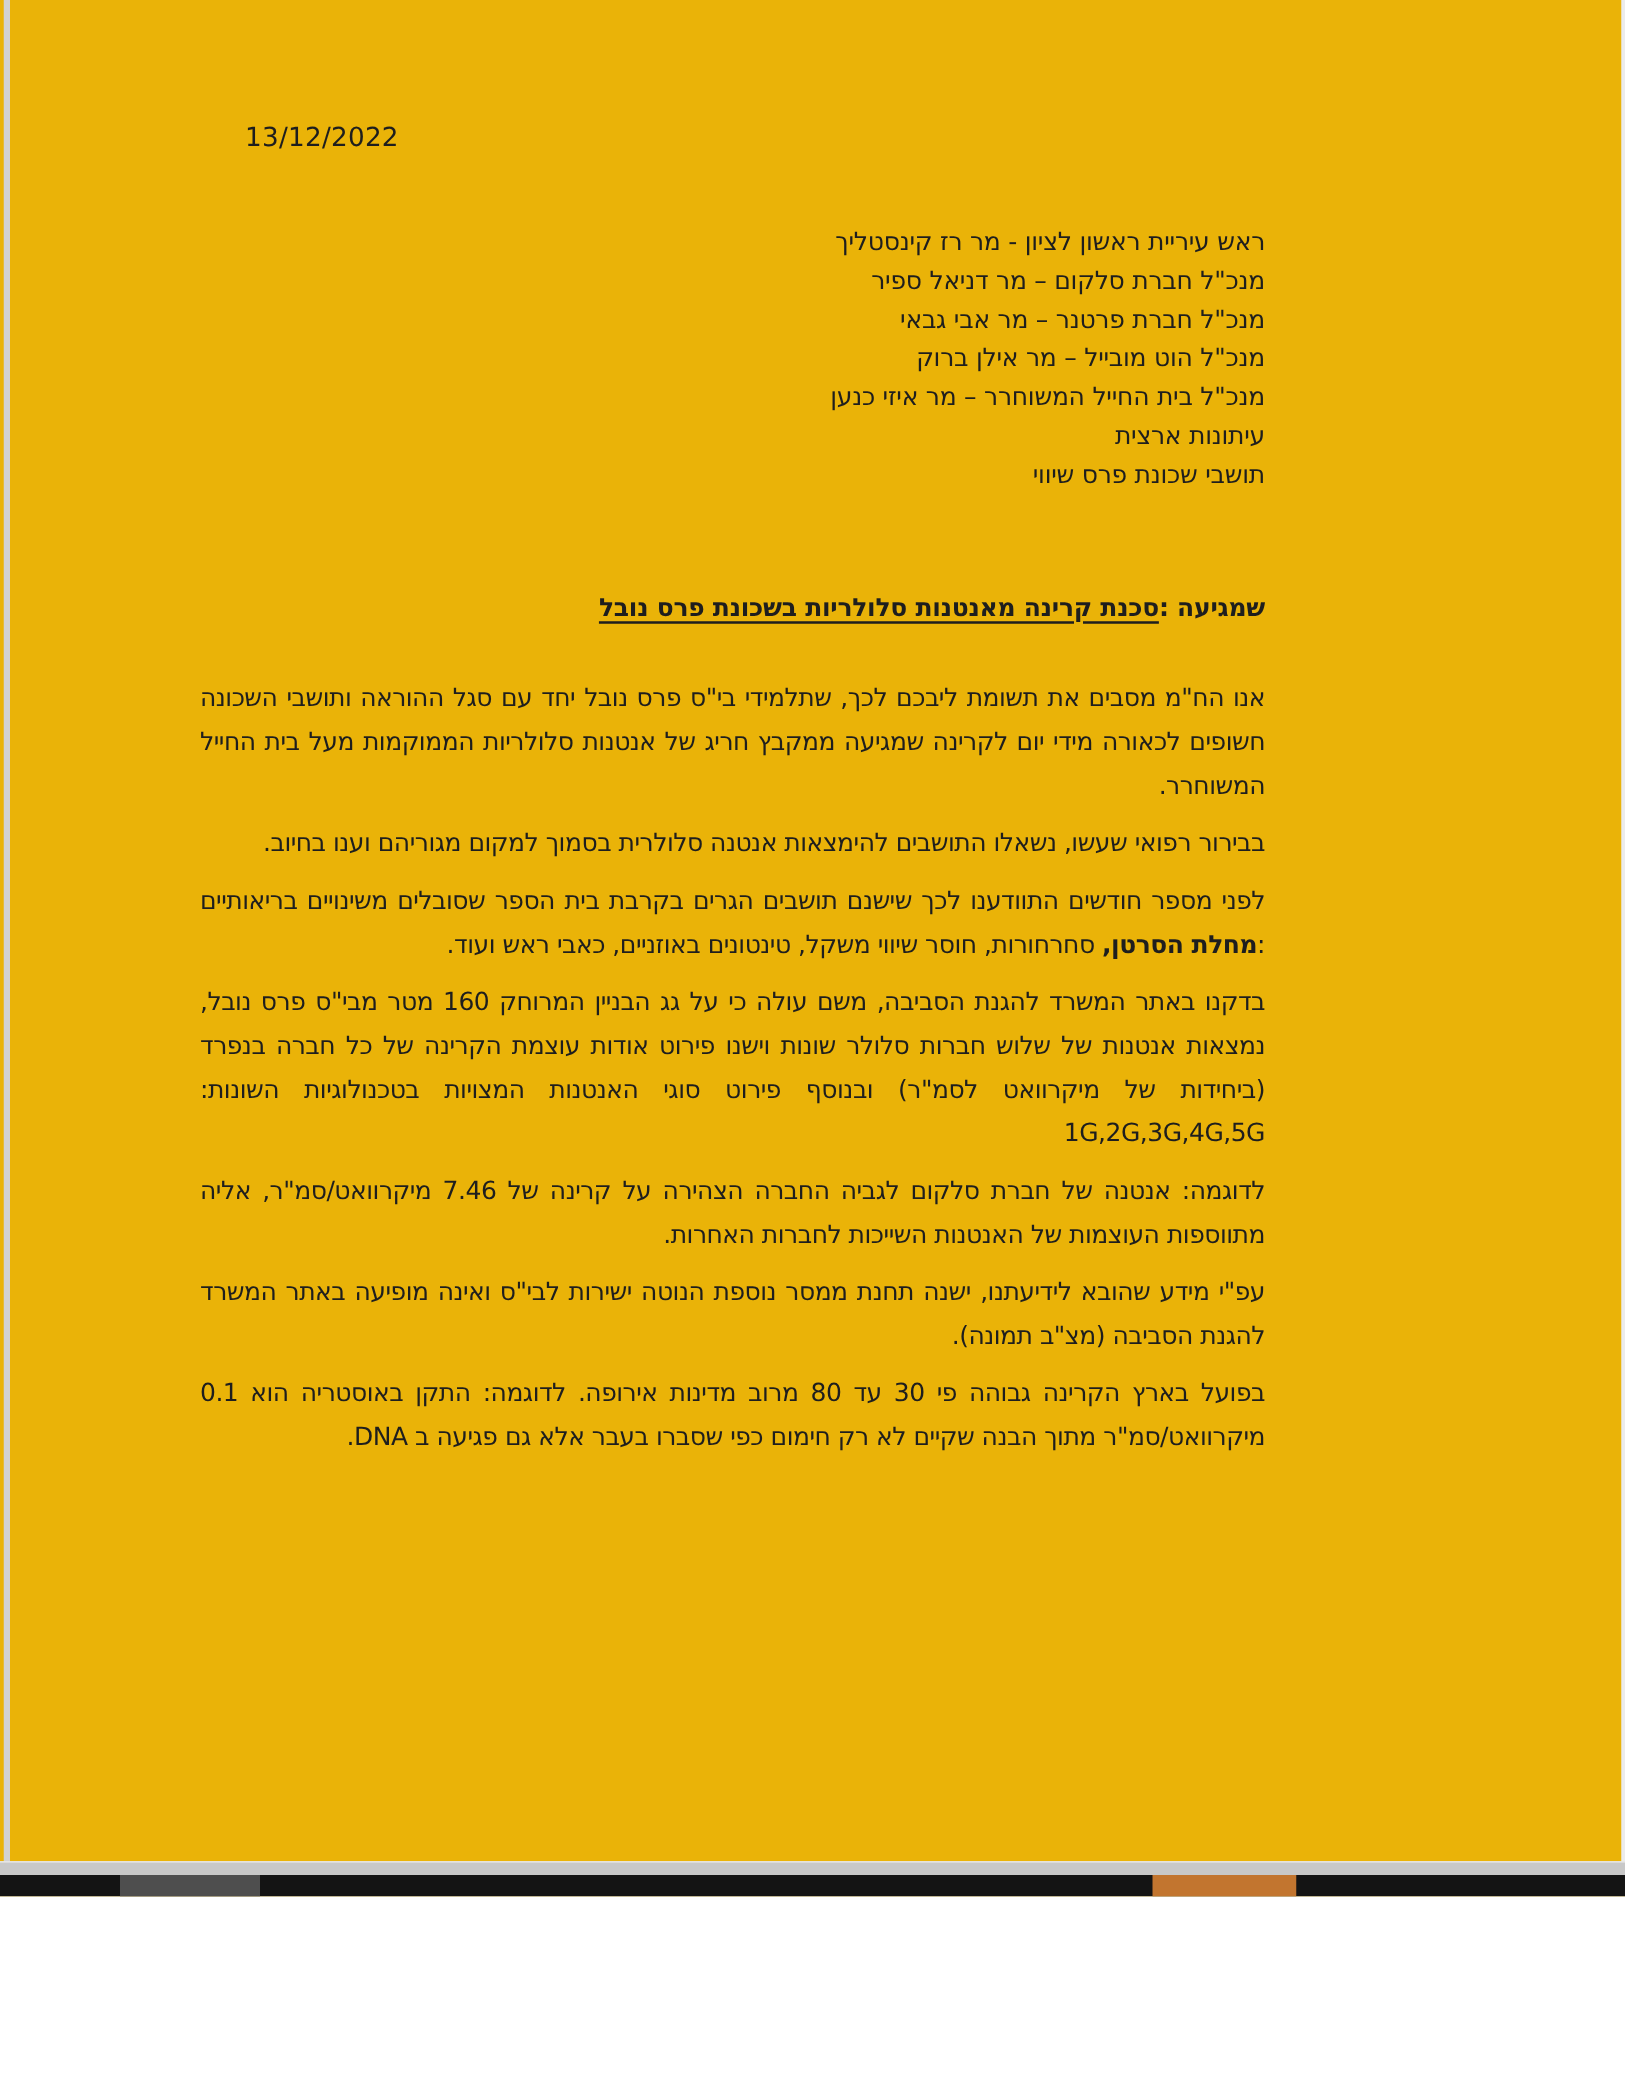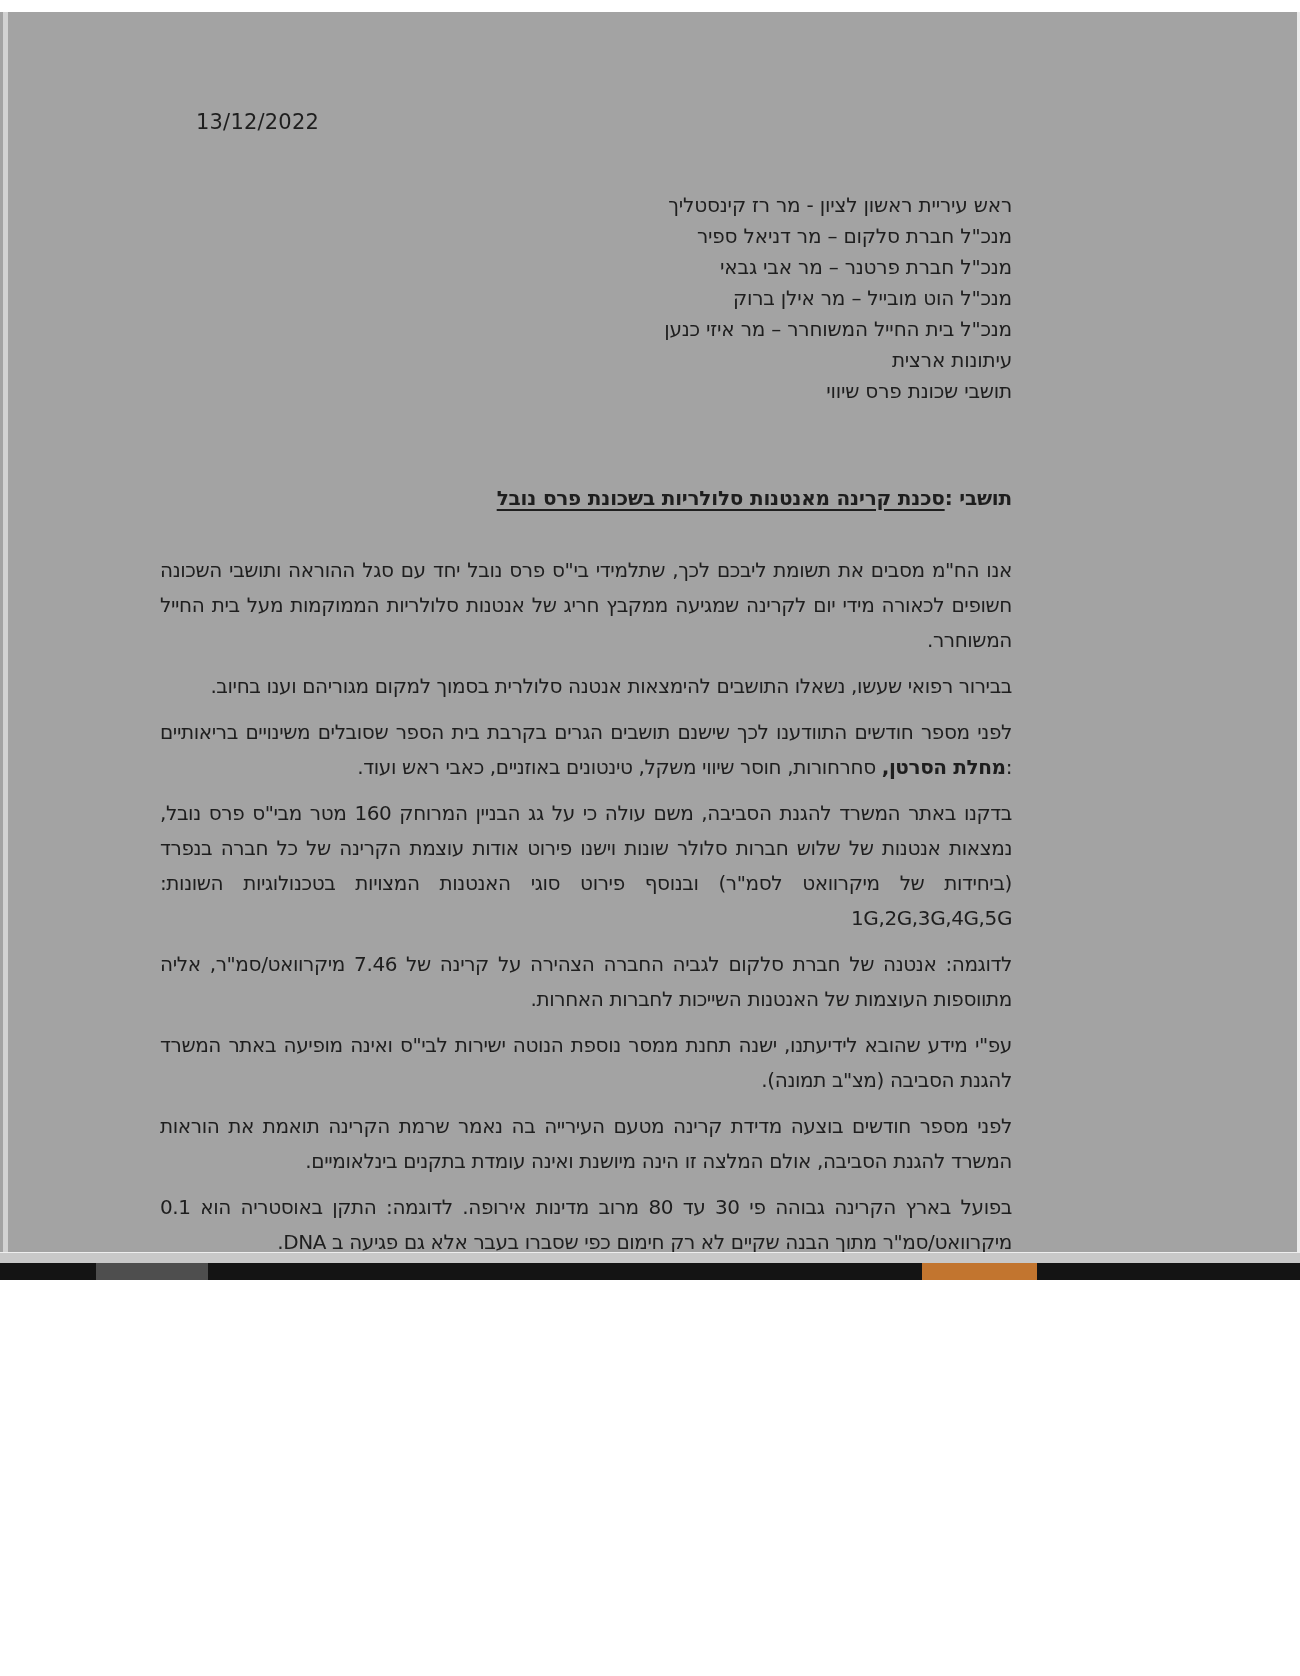--- a/index.html
+++ b/index.html
@@ -8,23 +8,22 @@
     background: #ffffff;
     width: 1300px;
     height: 1676px;
     overflow: hidden;
     font-family: "DejaVu Sans", sans-serif;
     color: #1e1e1e;
   }
   .viewport {
     position: relative;
     width: 1300px;
-    height: 1268px;
-    background: #a3a3a3;
-    margin-top: 12px;
+    height: 1517px;
+    background: #eab308;
   }
   .page-left-edge {
     position: absolute;
     left: 3px; top: 0; bottom: 27px;
     width: 5px;
     background: #d2d2d2;
   }
   .page-right-edge {
     position: absolute;
     right: 0; top: 0; bottom: 27px;
@@ -116,30 +115,29 @@
     <div class="recipients">
       <div>ראש עיריית ראשון לציון - מר רז קינסטליך</div>
       <div>מנכ"ל חברת סלקום – מר דניאל ספיר</div>
       <div>מנכ"ל חברת פרטנר – מר אבי גבאי</div>
       <div>מנכ"ל הוט מובייל – מר אילן ברוק</div>
       <div>מנכ"ל בית החייל המשוחרר – מר איזי כנען</div>
       <div>עיתונות ארצית</div>
       <div>תושבי שכונת פרס שיווי</div>
     </div>
 
-    <div class="subject"><span>תושבי :</span><span class="subject-title">סכנת קרינה מאנטנות סלולריות בשכונת פרס נובל</span></div>
+    <div class="subject"><span>שמגיעה :</span><span class="subject-title">סכנת קרינה מאנטנות סלולריות בשכונת פרס נובל</span></div>
 
     <div class="body-text">
       <p class="para">אנו הח"מ מסבים את תשומת ליבכם לכך, שתלמידי בי"ס פרס נובל יחד עם סגל ההוראה ותושבי השכונה חשופים לכאורה מידי יום לקרינה שמגיעה ממקבץ חריג של אנטנות סלולריות הממוקמות מעל בית החייל המשוחרר.</p>
       <p class="para">בבירור רפואי שעשו, נשאלו התושבים להימצאות אנטנה סלולרית בסמוך למקום מגוריהם וענו בחיוב.</p>
       <p class="para"><span>לפני מספר חודשים התוודענו לכך שישנם תושבים הגרים בקרבת בית הספר שסובלים משינויים בריאותיים :</span><span class="bold">מחלת הסרטן,</span><span> סחרחורות, חוסר שיווי משקל, טינטונים באוזניים, כאבי ראש ועוד.</span></p>
       <p class="para">בדקנו באתר המשרד להגנת הסביבה, משם עולה כי על גג הבניין המרוחק 160 מטר מבי"ס פרס נובל, נמצאות אנטנות של שלוש חברות סלולר שונות וישנו פירוט אודות עוצמת הקרינה של כל חברה בנפרד (ביחידות של מיקרוואט לסמ"ר) ובנוסף פירוט סוגי האנטנות המצויות בטכנולוגיות השונות: 1G,2G,3G,4G,5G</p>
       <p class="para">לדוגמה: אנטנה של חברת סלקום לגביה החברה הצהירה על קרינה של 7.46 מיקרוואט/סמ"ר, אליה מתווספות העוצמות של האנטנות השייכות לחברות האחרות.</p>
       <p class="para">עפ"י מידע שהובא לידיעתנו, ישנה תחנת ממסר נוספת הנוטה ישירות לבי"ס ואינה מופיעה באתר המשרד להגנת הסביבה (מצ"ב תמונה).</p>
-      <p class="para">לפני מספר חודשים בוצעה מדידת קרינה מטעם העירייה בה נאמר שרמת הקרינה תואמת את הוראות המשרד להגנת הסביבה, אולם המלצה זו הינה מיושנת ואינה עומדת בתקנים בינלאומיים.</p>
       <p class="para">בפועל בארץ הקרינה גבוהה פי 30 עד 80 מרוב מדינות אירופה. לדוגמה:  התקן באוסטריה הוא 0.1 מיקרוואט/סמ"ר מתוך הבנה שקיים לא רק חימום כפי שסברו בעבר אלא גם פגיעה ב DNA.</p>
     </div>
 
   </div>
 
   <div class="scroll-strip"></div>
 
   <div class="bottom-bar">
     <div class="thumb"></div>
     <div class="accent"></div>

